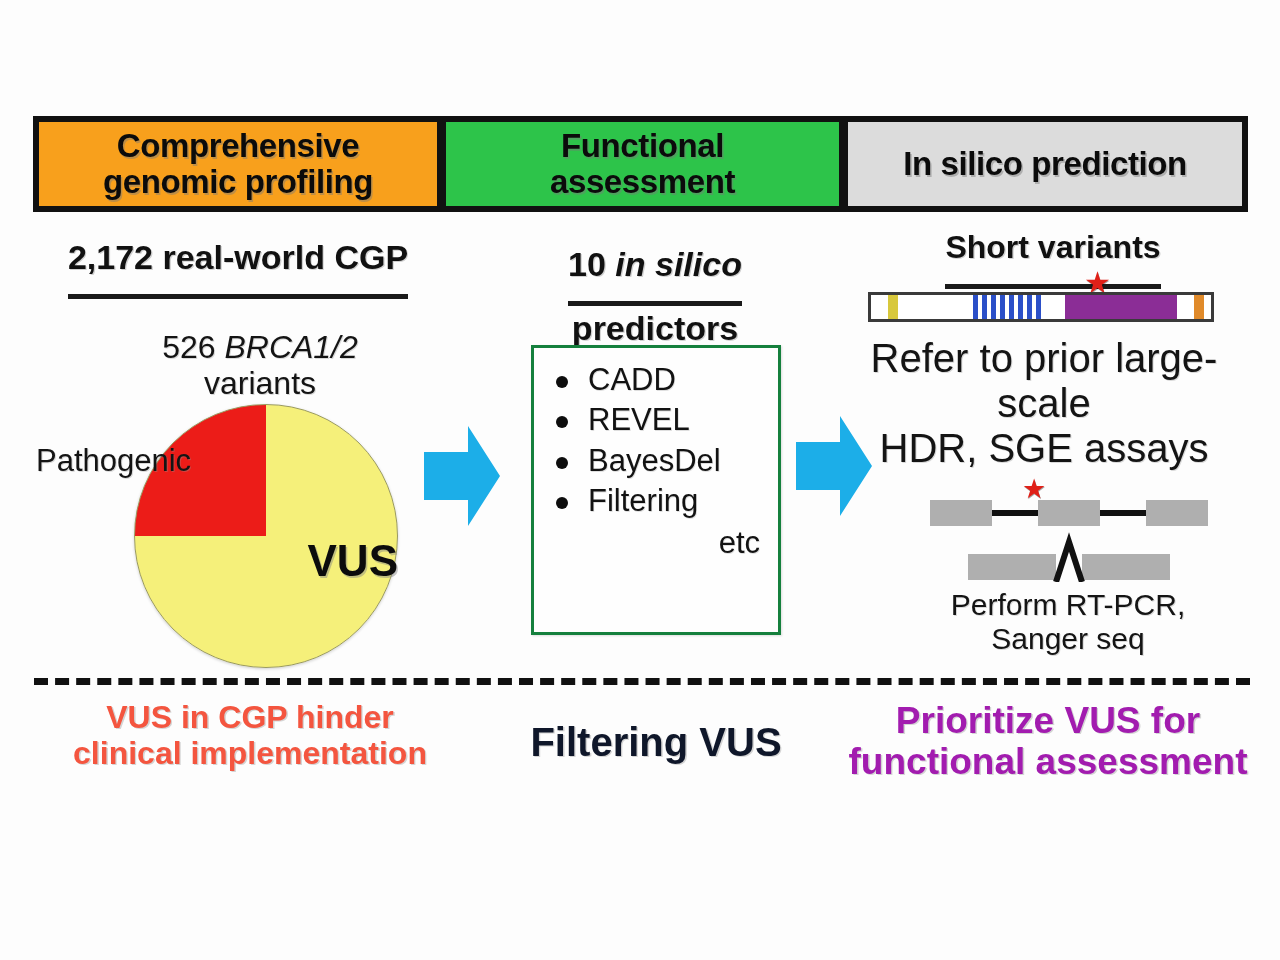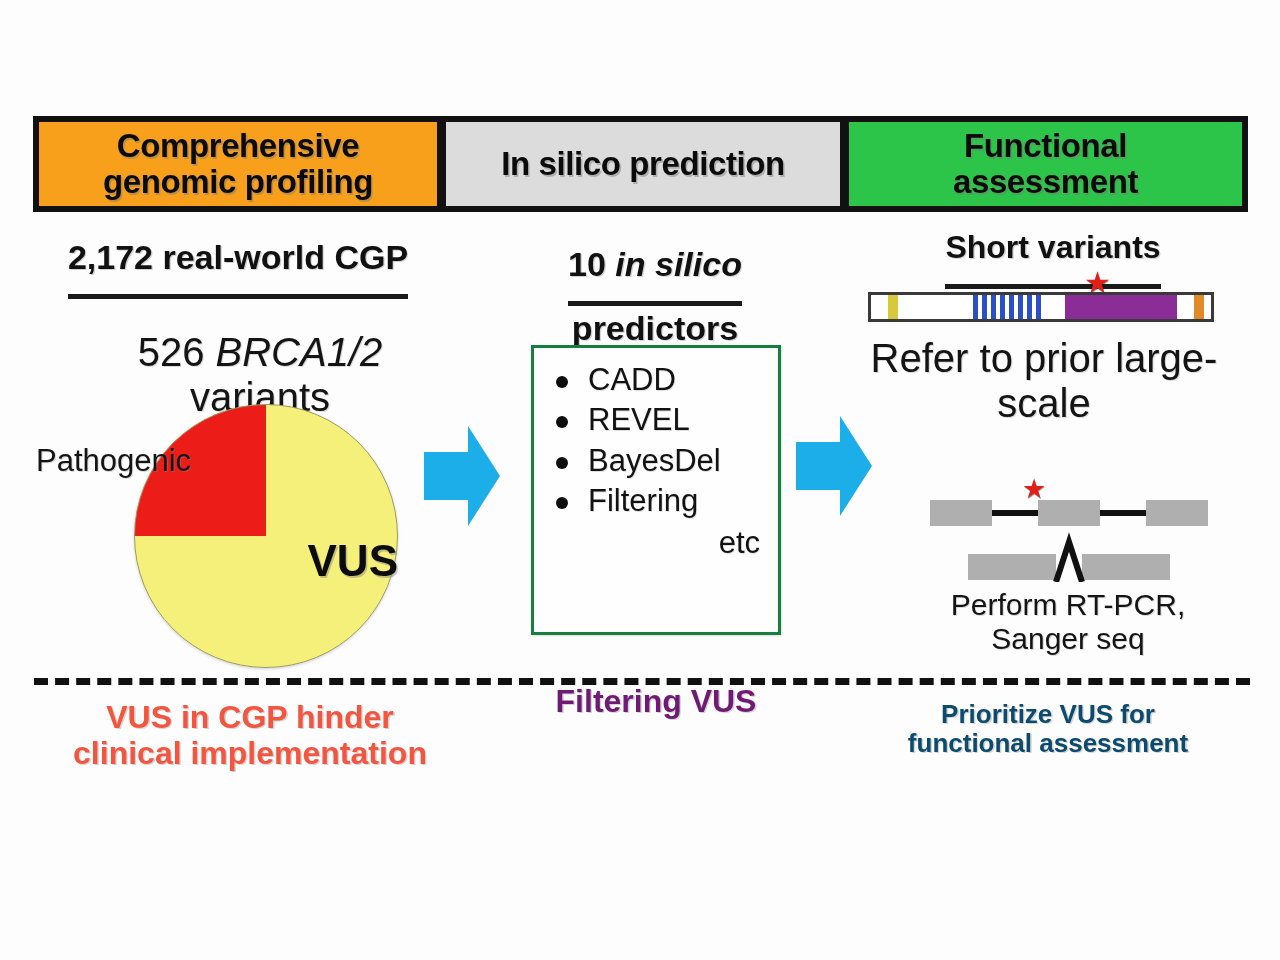--- a/index.html
+++ b/index.html
@@ -70,21 +70,21 @@
 
   
   #cgp-title {
     position: absolute;
     left: 40px; top: 238px; width: 396px;
     font-size: 34px;
   }
   #cgp-subtitle {
     position: absolute;
     left: 110px; top: 330px; width: 300px;
-    font-size: 40px;
+    font-size: 32px;
   }
 
   #pie-wrap {
     position: absolute;
     left: 134px; top: 404px;
     width: 264px; height: 264px;
   }
   #pie {
     width: 264px; height: 264px;
     border-radius: 50%;
@@ -231,43 +231,43 @@
     border-top: 7px dashed #111111;
   }
   .concl {
     position: absolute;
     font-weight: bold;
     text-align: center;
     line-height: 1.12;
     text-shadow: 1.4px 1.4px 0 rgba(150,150,150,0.40);
   }
   #concl-left   { left: 36px;  top: 700px; width: 428px; font-size: 32px; color: #F4553F; }
-  #concl-mid    { left: 520px; top: 684px; width: 272px; font-size: 32px; color: #701a75; }
-  #concl-right  { left: 846px; top: 700px; width: 404px; font-size: 26px; color: #0c4a6e; }
+  #concl-mid    { left: 520px; top: 720px; width: 272px; font-size: 40px; color: #0f172a; }
+  #concl-right  { left: 846px; top: 700px; width: 404px; font-size: 37px; color: #a21caf; }
 </style>
 </head>
 <body>
 
 <div id="figure">
 
   <div class="header-band">
     <div class="header-cell cgp">
       <span>
         <span>Comprehensive</span><br>
         <span>genomic profiling</span>
       </span>
     </div>
-    <div class="header-cell insilico">
-      <span>In silico prediction</span>
-    </div>
     <div class="header-cell funcass">
       <span>
         <span>Functional</span><br>
         <span>assessment</span>
       </span>
+    </div>
+    <div class="header-cell insilico">
+      <span>In silico prediction</span>
     </div>
   </div>
 
   <div id="cgp-title" class="u-head">
     <span class="uline">2,172 real-world CGP</span>
   </div>
 
   <div id="cgp-subtitle" class="plain">
     <span>526 </span><span class="ital">BRCA1/2</span><br>
     <span>variants</span>
@@ -327,20 +327,21 @@
       <i></i>
       <i></i>
       <i></i>
     </span>
     <span class="dom" style="left:57%;width:33%;background:#8B2D96;"></span>
     <span class="dom" style="left:95%;width:3%;background:#E08A2A;"></span>
   </div>
 
   <div id="sv-caption" class="plain">
     <span>Refer to prior large-scale</span><br>
+    <span>HDR, SGE assays</span>
   </div>
 
 
   <div id="sp-star">★</div>
 
   <div id="splice-diagram">
     <svg width="290" height="90" viewBox="0 0 290 90" xmlns="http://www.w3.org/2000/svg">
 
       <rect x="0" y="8" width="62" height="26" fill="#AFAFAF"></rect>
       <rect x="62" y="18" width="46" height="6" fill="#111111"></rect>

